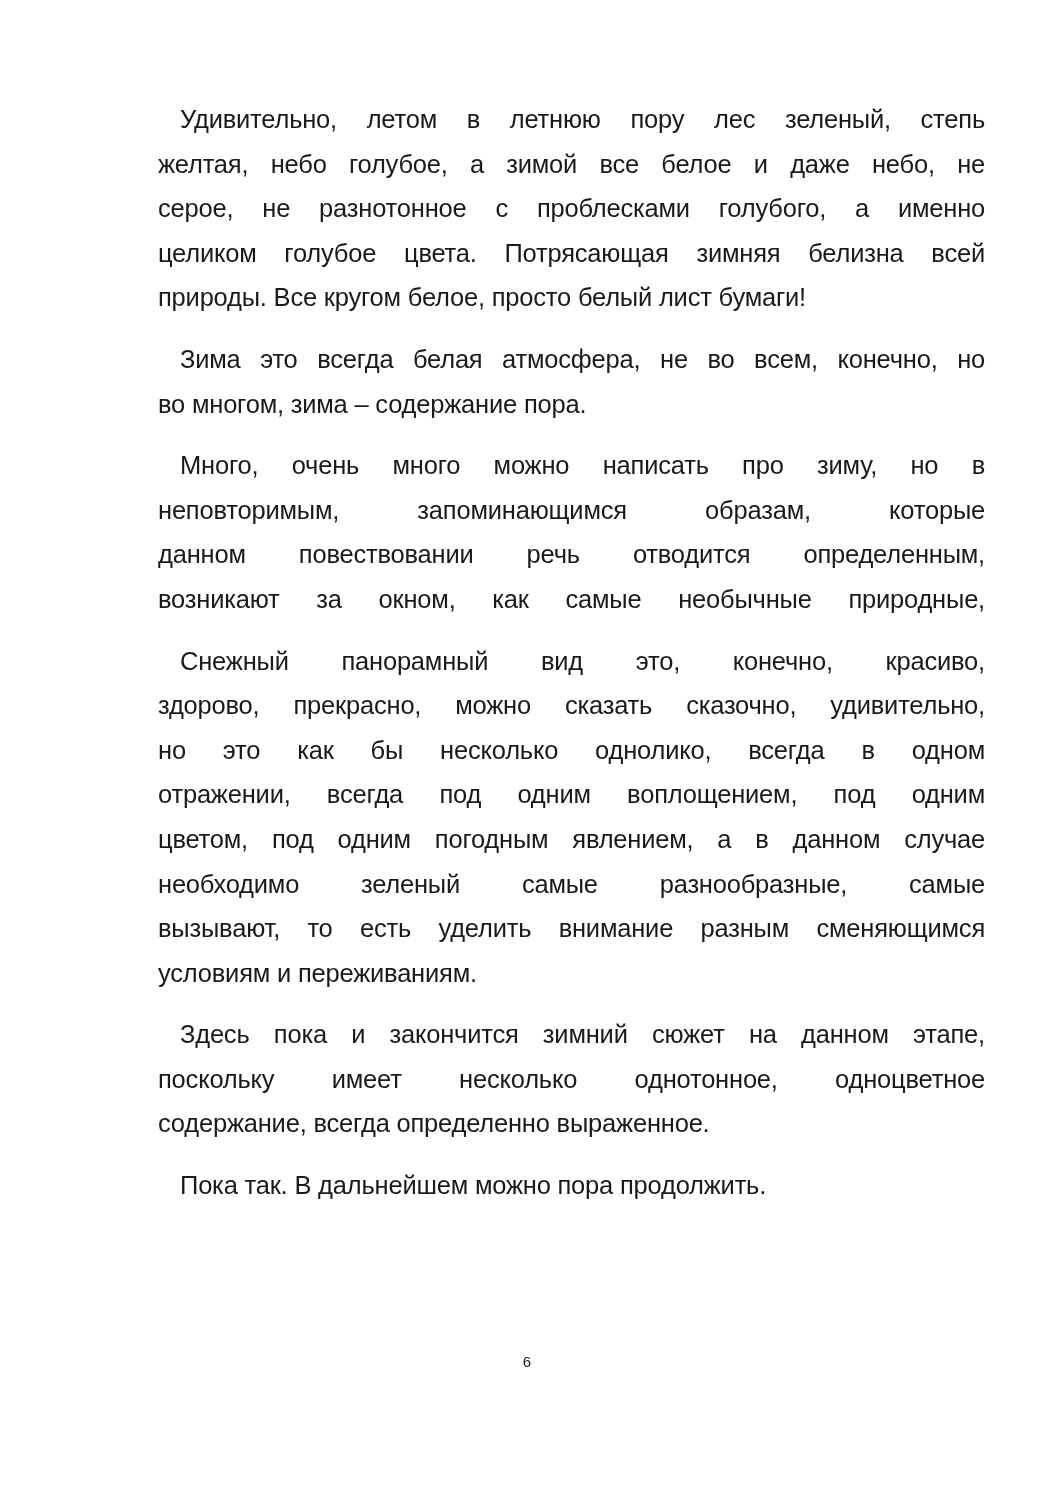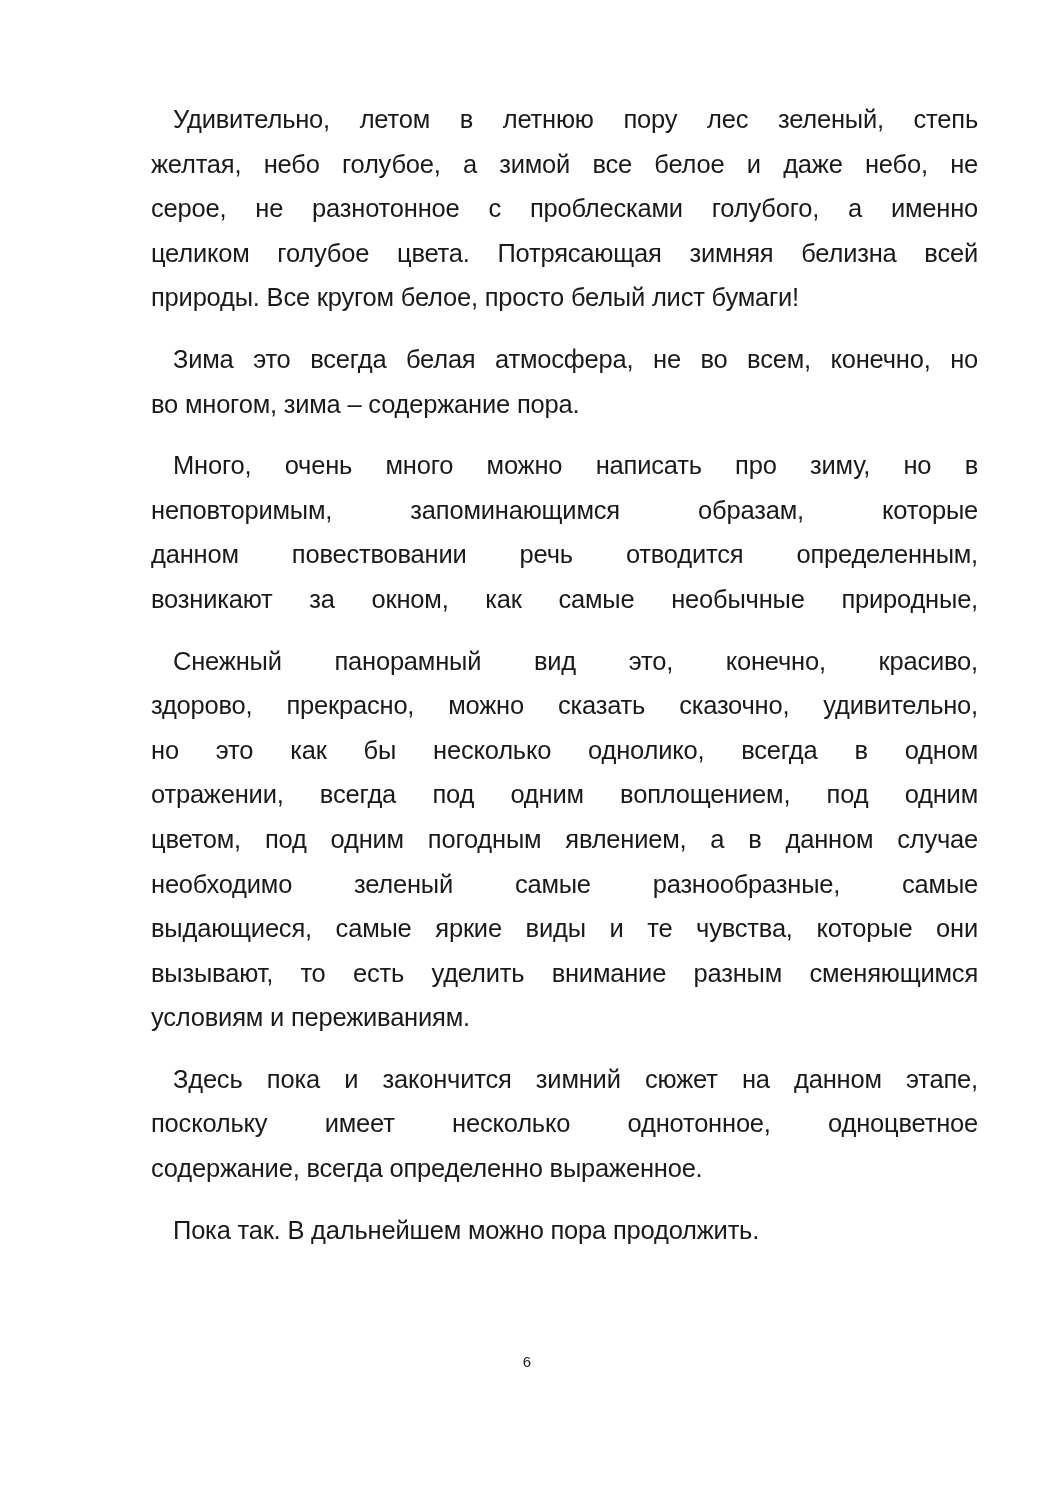--- a/index.html
+++ b/index.html
@@ -1,17 +1,17 @@
 <!DOCTYPE html>
 <html><head>
   <meta charset="utf-8">
   <style>
     html, body { margin: 0; padding: 0; background: #ffffff; }
     body { width: 1054px; height: 1491px; position: relative; overflow: hidden; }
-    .page { position: absolute; left: 151px; top: 97px; width: 827px; }
+    .page { position: absolute; left: 158px; top: 97px; width: 827px; }
     .para { margin: 0 0 17px 0; }
     .line {
       display: block;
       font-family: "Liberation Sans", sans-serif;
       font-size: 25.5px;
       line-height: 44.6px;
       color: #1a1a1a;
       white-space: nowrap;
       letter-spacing: -0.2px;
       transform-origin: left center;
@@ -46,21 +46,20 @@
     <span class="line justify">данном повествовании речь отводится определенным,</span>
     <span class="line justify">возникают за окном, как самые необычные природные,</span>
   </div>
   <div class="para">
     <span class="line justify first">Снежный панорамный вид это, конечно, красиво,</span>
     <span class="line justify">здорово, прекрасно, можно сказать сказочно, удивительно,</span>
     <span class="line justify">но это как бы несколько однолико, всегда в одном</span>
     <span class="line justify">отражении, всегда под одним воплощением, под одним</span>
     <span class="line justify">цветом, под одним погодным явлением, а в данном случае</span>
     <span class="line justify">необходимо зеленый самые разнообразные, самые</span>
-    <span class="line justify">выдающиеся, самые яркие виды и те чувства, которые они</span>
     <span class="line justify">вызывают, то есть уделить внимание разным сменяющимся</span>
     <span class="line">условиям и переживаниям.</span>
   </div>
   <div class="para">
     <span class="line justify first">Здесь пока и закончится зимний сюжет на данном этапе,</span>
     <span class="line justify">поскольку имеет несколько однотонное, одноцветное</span>
     <span class="line">содержание, всегда определенно выраженное.</span>
   </div>
   <div class="para">
     <span class="line first">Пока так. В дальнейшем можно пора продолжить.</span>

